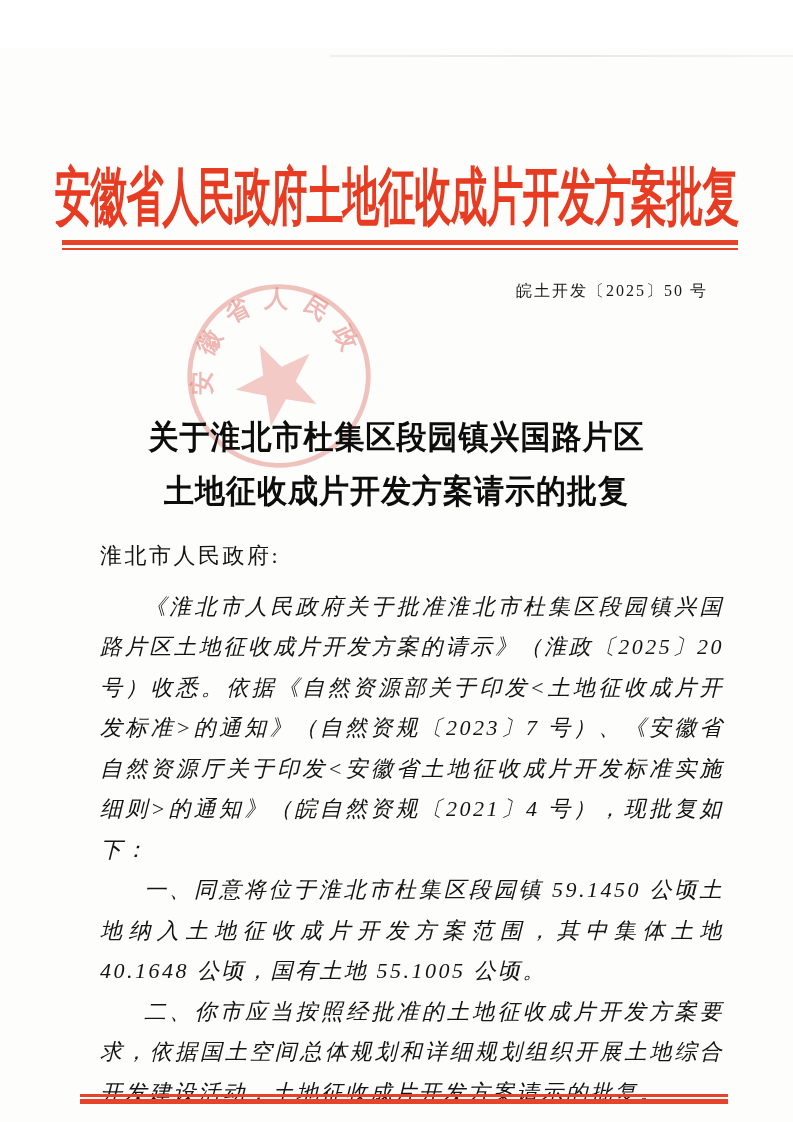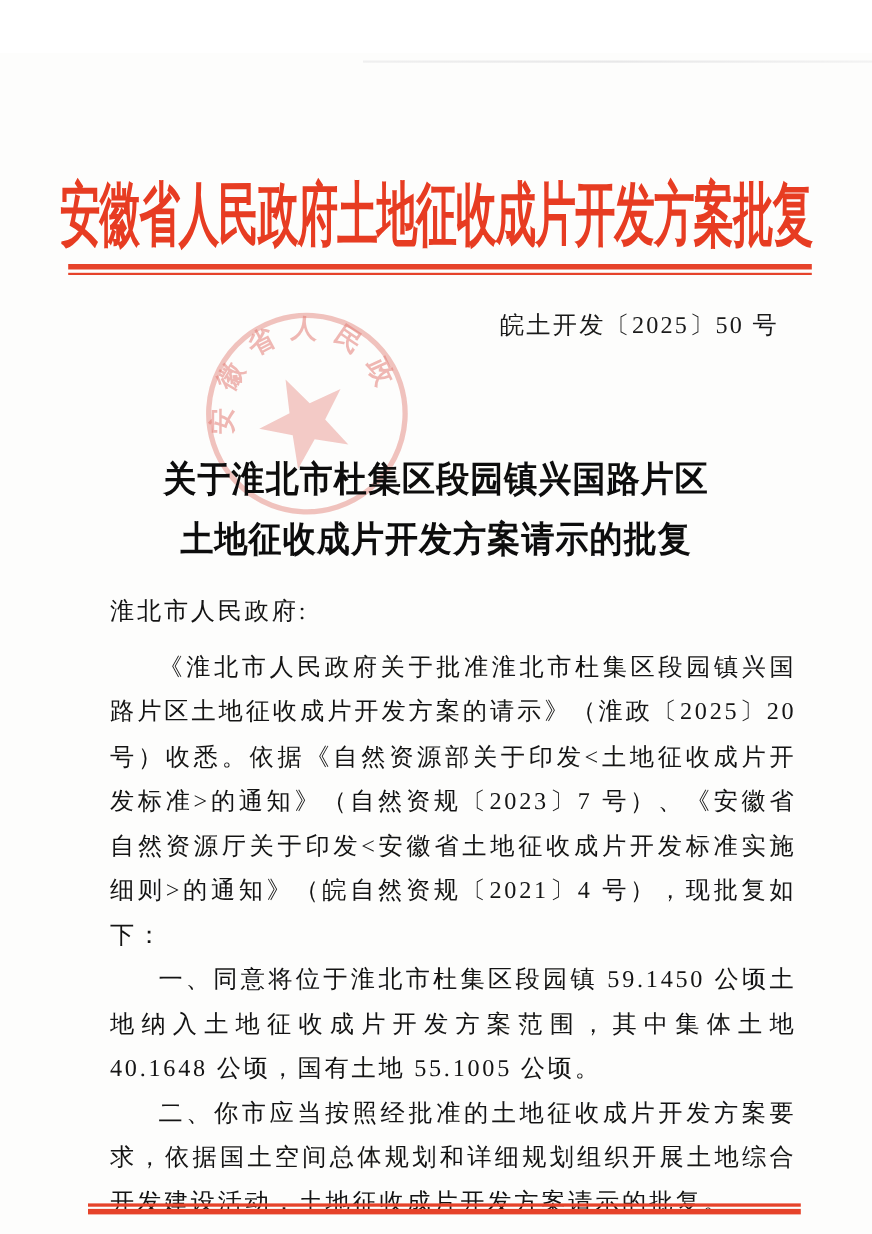--- a/index.html
+++ b/index.html
@@ -24,41 +24,41 @@
     letter-spacing:-1px;transform:scaleY(1.7);transform-origin:50% 50%;
     white-space:nowrap;
   }
   
   .rule-top{position:absolute;left:62px;top:192px;width:676px;}
   .rule-top .thick{height:5px;background:#e6432a;}
   .rule-top .thin{height:2px;background:#e6432a;margin-top:3px;}
   
   .doc-number{
     position:absolute;top:233px;right:85px;
-    font-size:22px;color:#1a1a1a;letter-spacing:2px;white-space:nowrap;
+    font-size:16px;color:#1a1a1a;letter-spacing:2px;white-space:nowrap;
   }
   
   .seal{
     position:absolute;left:183px;top:232px;width:192px;height:192px;
     opacity:.85;filter:blur(.3px);
   }
   
   .subject{
     position:absolute;top:366px;left:0;width:100%;
     text-align:center;font-size:30px;font-weight:bold;color:#0d0d0d;
     line-height:50px;letter-spacing:1px;transform:scaleY(1.08);
   }
   
   .body-text{
     position:absolute;top:488px;left:100px;width:624px;
     font-size:22px;color:#141414;line-height:40.5px;
     text-align:justify;letter-spacing:2.5px;
   }
   .salutation{margin:0 0 10px 0;}
-  .para{margin:0;text-indent:2em;}
+  .para{margin:0;text-indent:2em;font-style:italic;}
   
   .rule-bottom{position:absolute;left:80px;top:1046px;width:648px;}
   .rule-bottom .thin{height:2.5px;background:#e6432a;}
   .rule-bottom .thick{height:5px;background:#e6432a;margin-top:2.5px;}
 </style>
 </head>
 <body>
 
 <div class="page">
 

